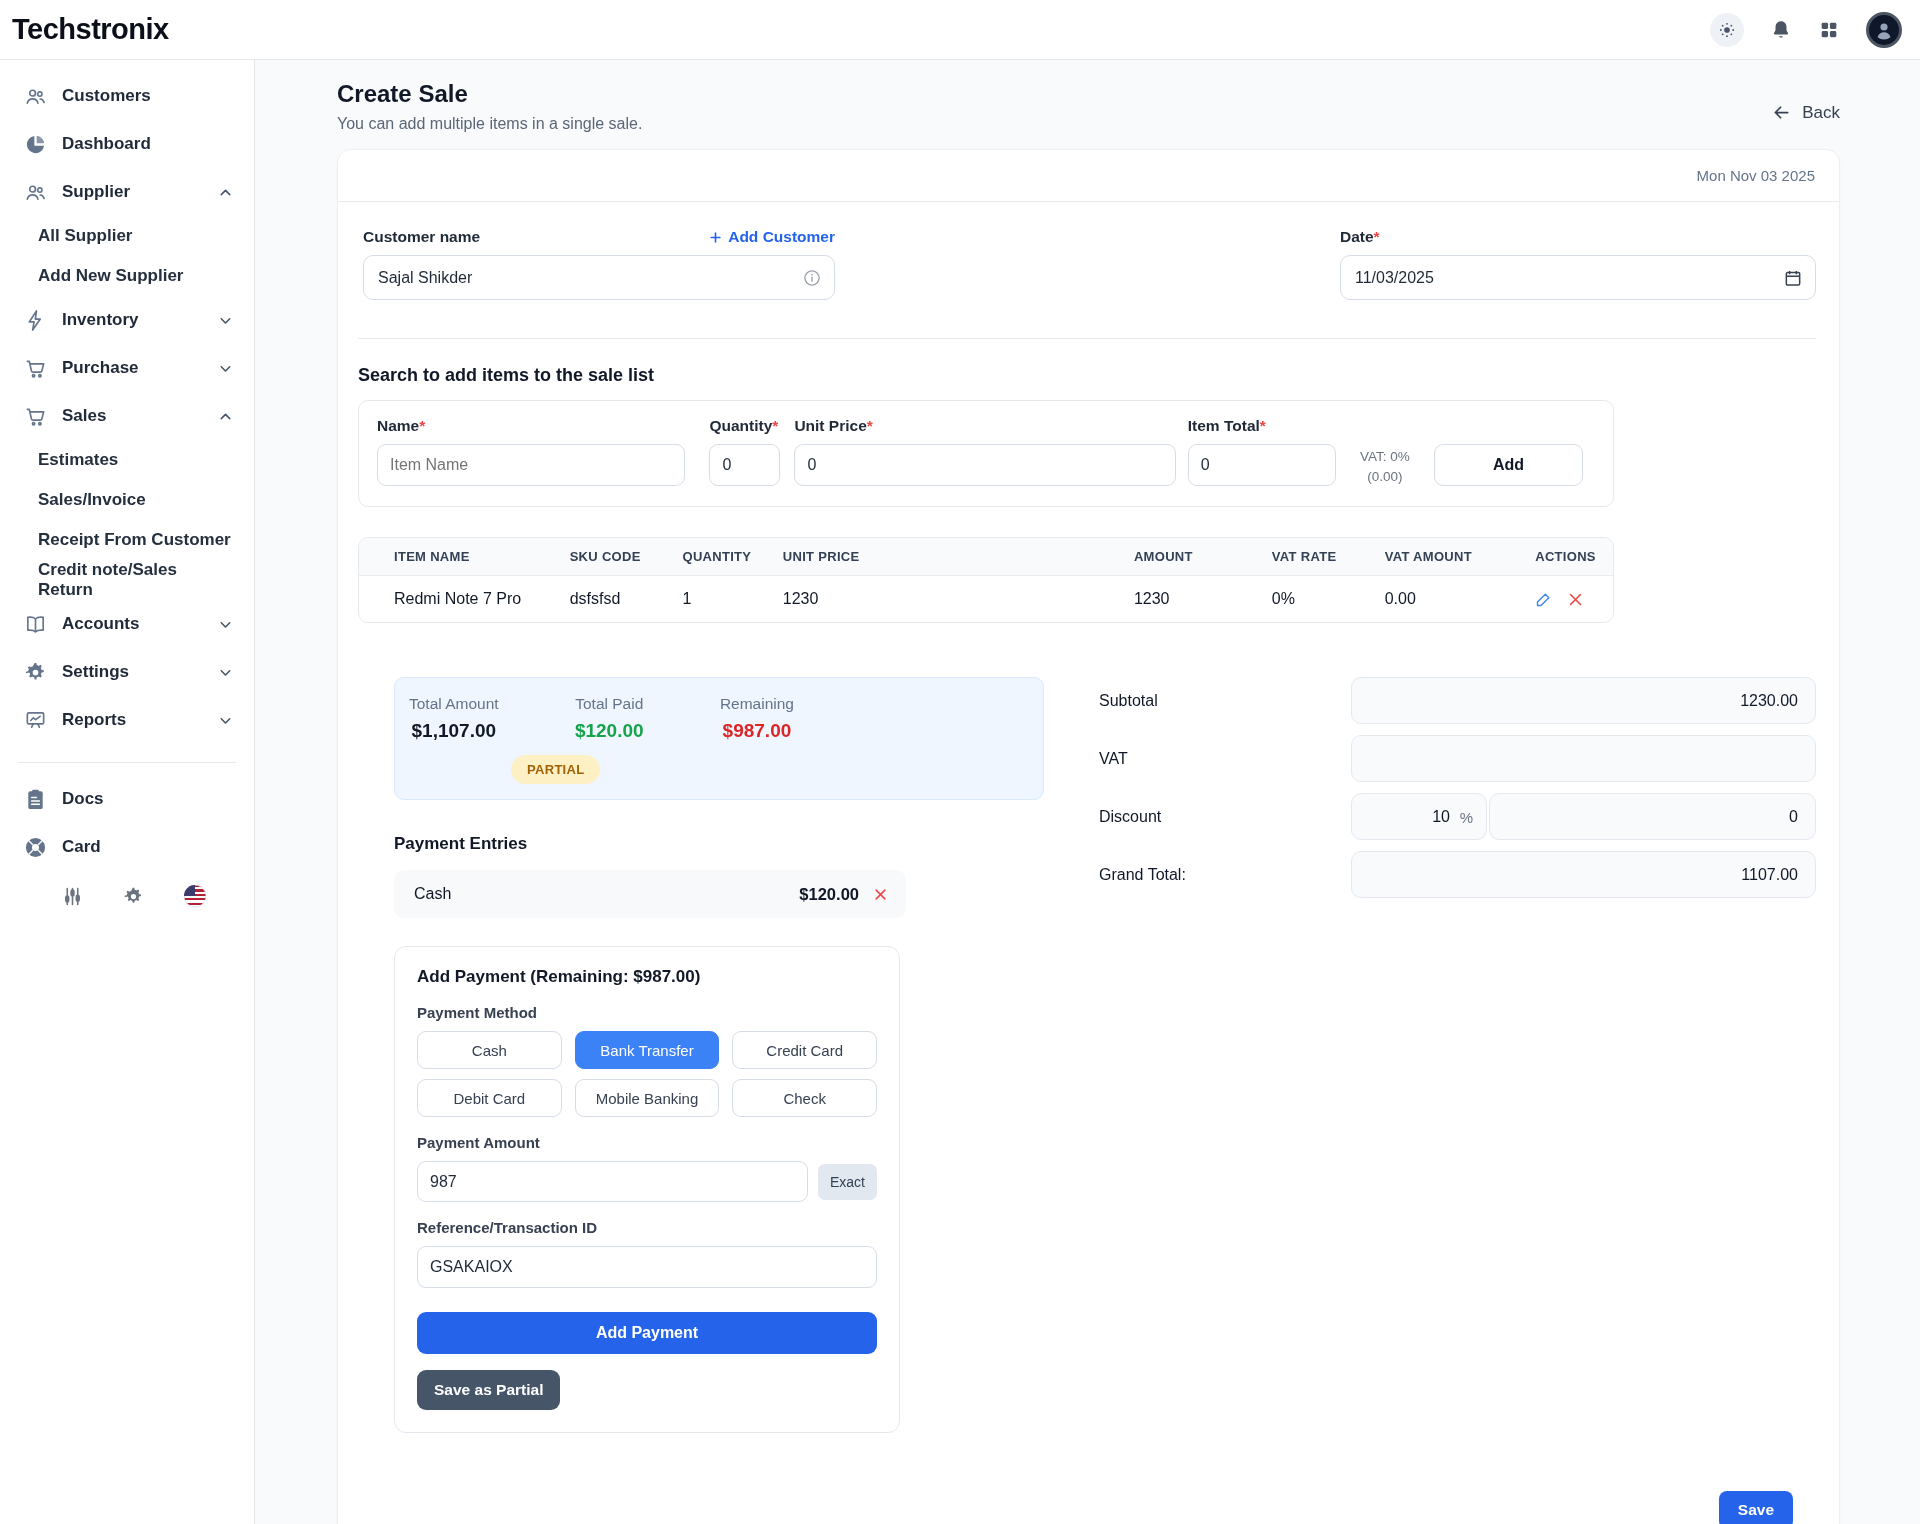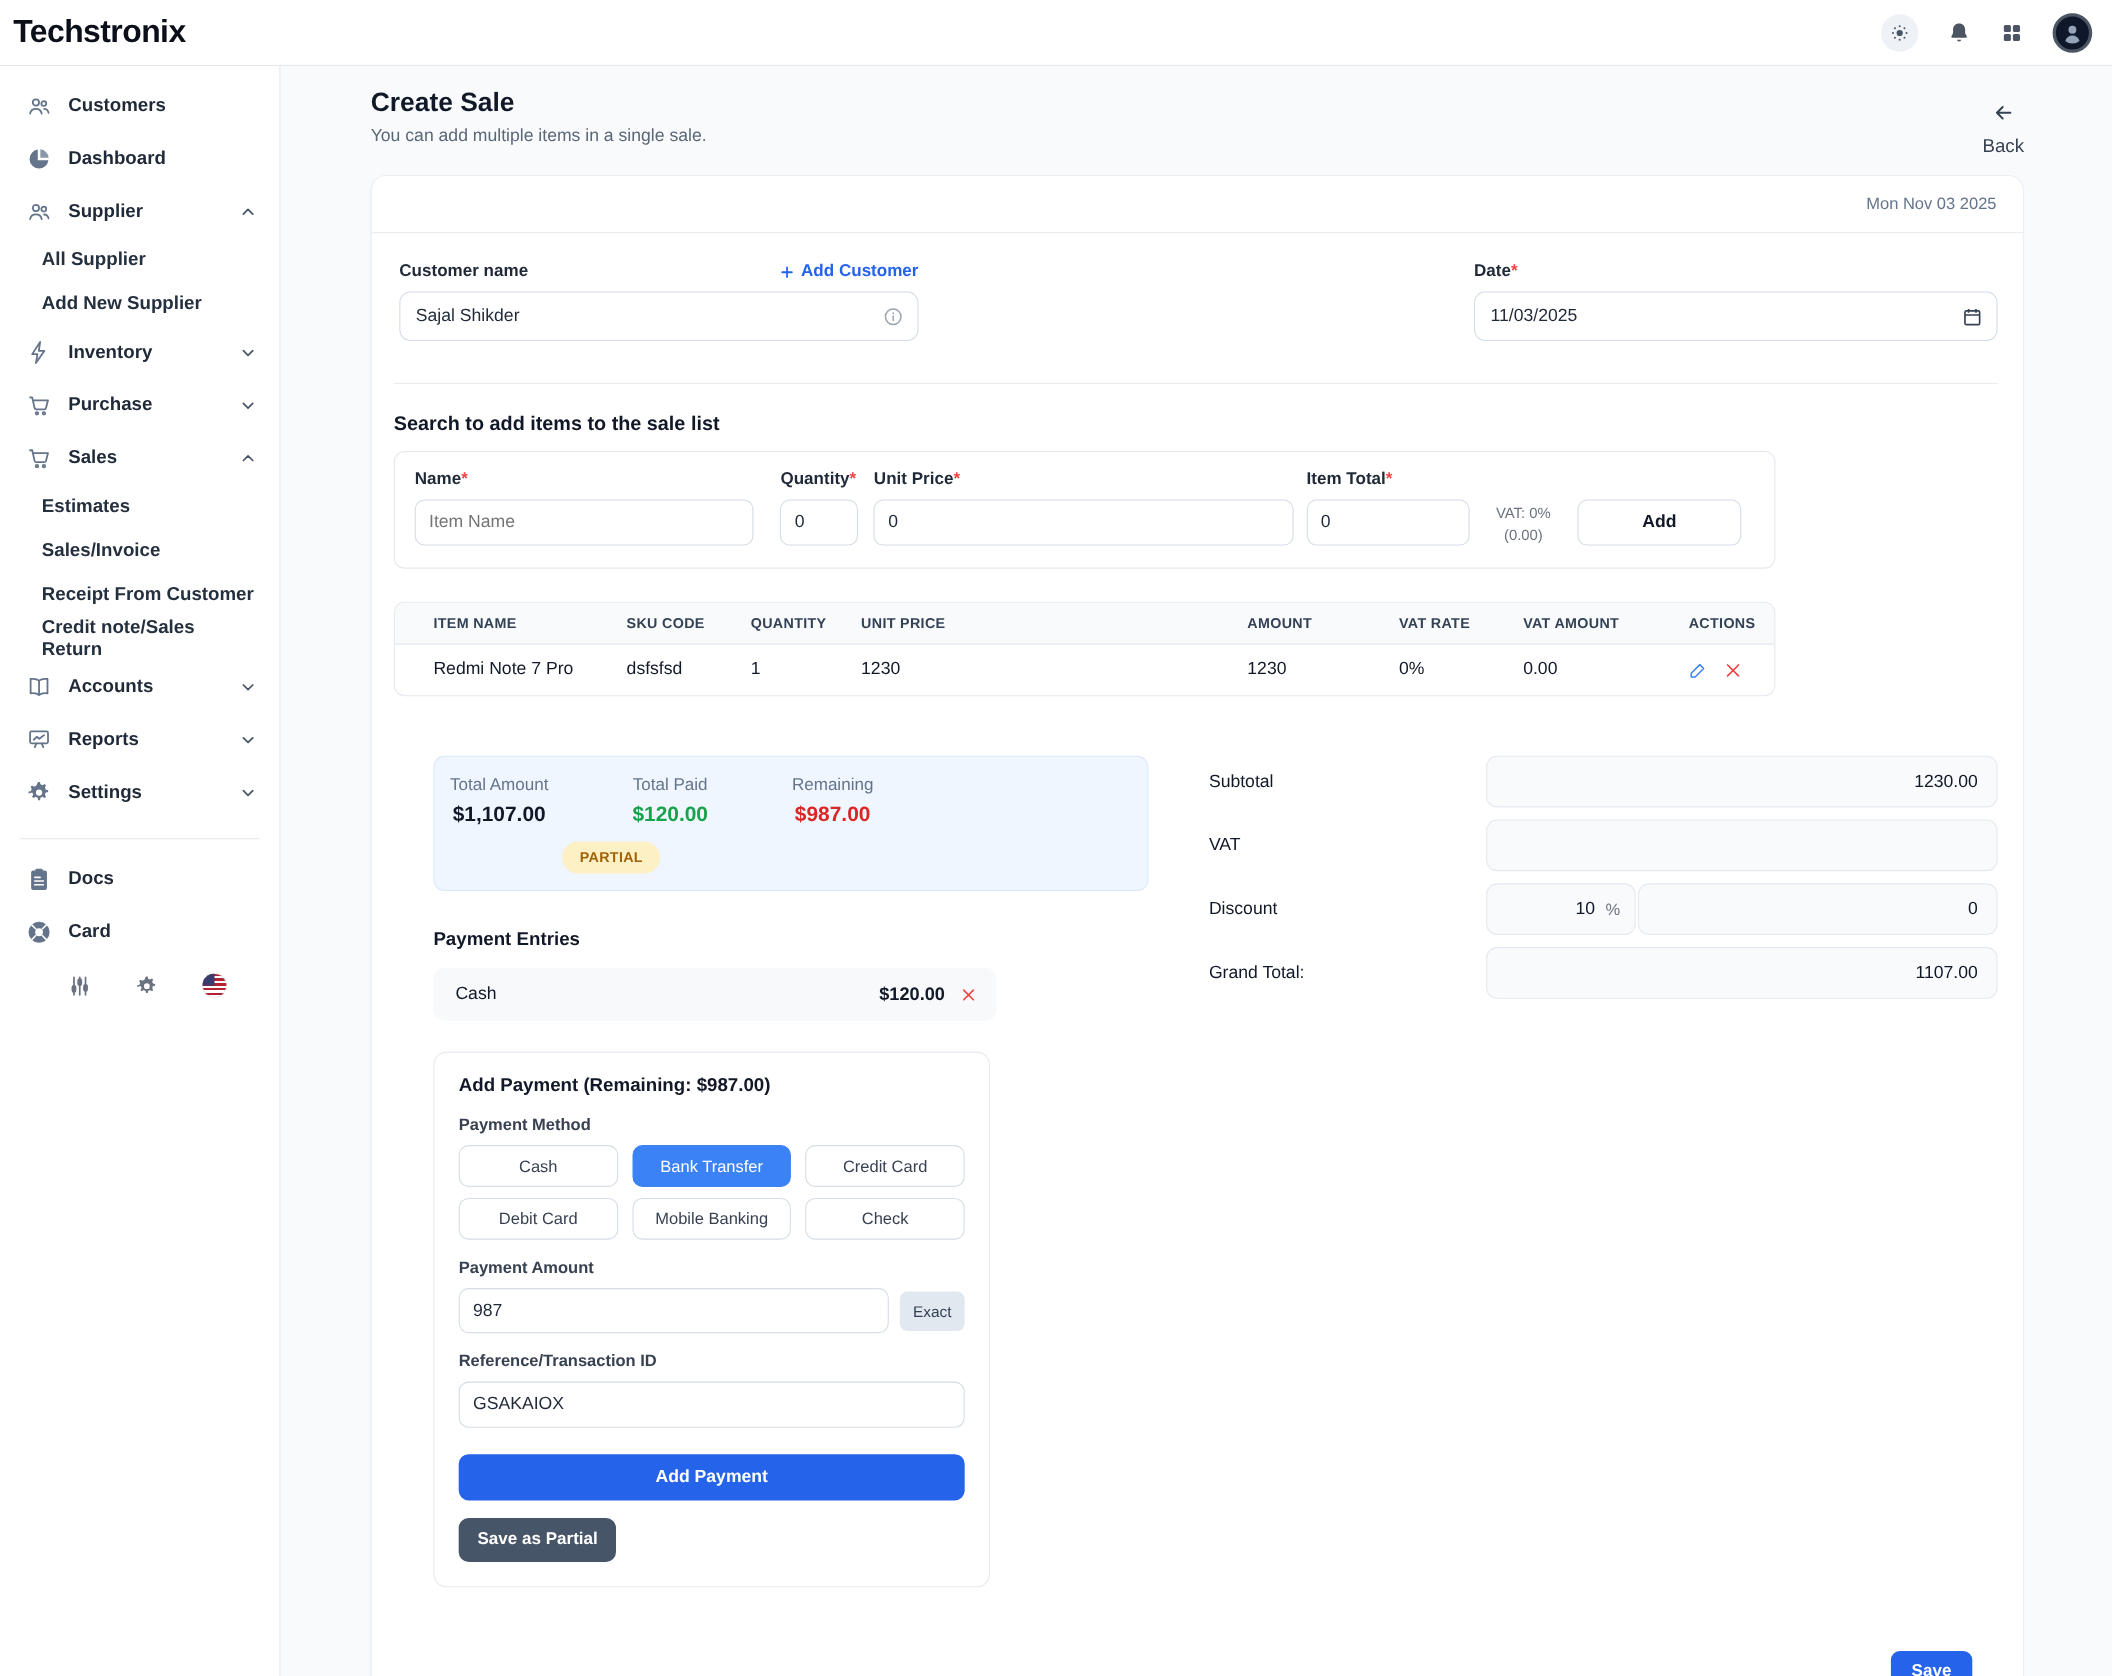--- a/index.html
+++ b/index.html
@@ -37,21 +37,21 @@
     background:repeating-linear-gradient(180deg,#b22234 0 2.2px,#fff 2.2px 4.4px);
     box-shadow:inset 0 0 0 0.5px #d1d5db; cursor:pointer; }
   .flag::after { content:""; position:absolute; left:0; top:0; width:11px; height:11px; background:#3c3b6e; }
 
   
   .main { position:absolute; left:255px; top:60px; right:0; bottom:0; padding:20px 80px 0 82px; }
   .page-head { display:flex; justify-content:space-between; }
   .page-title { font-size:24px; font-weight:800; color:#111827; }
   .page-sub { font-size:16px; color:#5b6676; margin-top:7px; }
   .back-btn { display:flex; align-items:center; gap:10px; font-size:17px; color:#374151;
-    cursor:pointer; margin-top:12px;flex-direction:column; }
+    cursor:pointer; margin-top:12px; }
   .back-btn svg { width:21px; height:21px; }
 
   .card { background:#fff; border:1px solid #eceff3; border-radius:14px; margin-top:16px;
     box-shadow:0 1px 2px rgba(2,6,23,.04); padding-bottom:26px; }
   .card-date-row { height:52px; display:flex; align-items:center; justify-content:flex-end;
     padding:0 24px; border-bottom:1px solid #e8ecf1; font-size:15px; color:#64748b; }
   .card-body { padding:26px 23px 0 20px; }
 
   
   .row-cust { display:flex; justify-content:space-between; padding:0 0 38px 5px;
@@ -315,40 +315,40 @@
       </span>
     <span class="nav-label">Accounts</span>
     <span class="nav-chev">
         <svg viewBox="0 0 24 24" fill="none" stroke="currentColor" stroke-width="2.2" stroke-linecap="round" stroke-linejoin="round">
           <path d="M6 9.5l6 6 6-6"></path>
         </svg>
       </span>
   </div>
   <div class="nav-item">
     <span class="nav-ic">
+        <svg viewBox="0 0 24 24" fill="currentColor" fill-rule="evenodd">
+          <path d="M11.1 2h1.8l.4 2.2c.7.2 1.4.5 2 .9l2-1.1 1.3 1.3-1.1 2c.4.6.7 1.3.9 2l2.2.4v1.8l-2.2.4c-.2.7-.5 1.4-.9 2l1.1 2-1.3 1.3-2-1.1c-.6.4-1.3.7-2 .9l-.4 2.2h-1.8l-.4-2.2c-.7-.2-1.4-.5-2-.9l-2 1.1-1.3-1.3 1.1-2c-.4-.6-.7-1.3-.9-2L2 12.9v-1.8l2.2-.4c.2-.7.5-1.4.9-2l-1.1-2 1.3-1.3 2 1.1c.6-.4 1.3-.7 2-.9L11.1 2zm.9 7a3 3 0 1 0 0 6 3 3 0 0 0 0-6z"></path>
+        </svg>
+      </span>
+    <span class="nav-label">Settings</span>
+    <span class="nav-chev">
+        <svg viewBox="0 0 24 24" fill="none" stroke="currentColor" stroke-width="2.2" stroke-linecap="round" stroke-linejoin="round">
+          <path d="M6 9.5l6 6 6-6"></path>
+        </svg>
+      </span>
+  </div>
+  <div class="nav-item">
+    <span class="nav-ic">
         <svg viewBox="0 0 24 24" fill="none" stroke="currentColor" stroke-width="1.7" stroke-linecap="round" stroke-linejoin="round">
           <rect x="3.5" y="4" width="17" height="11.5" rx="1.5"></rect>
           <path d="M7 12l2.8-2.8 2.4 1.9L16.8 7.6"></path>
           <path d="M9.5 15.5 8 19M14.5 15.5 16 19"></path>
         </svg>
       </span>
     <span class="nav-label">Reports</span>
-    <span class="nav-chev">
-        <svg viewBox="0 0 24 24" fill="none" stroke="currentColor" stroke-width="2.2" stroke-linecap="round" stroke-linejoin="round">
-          <path d="M6 9.5l6 6 6-6"></path>
-        </svg>
-      </span>
-  </div>
-  <div class="nav-item">
-    <span class="nav-ic">
-        <svg viewBox="0 0 24 24" fill="currentColor" fill-rule="evenodd">
-          <path d="M11.1 2h1.8l.4 2.2c.7.2 1.4.5 2 .9l2-1.1 1.3 1.3-1.1 2c.4.6.7 1.3.9 2l2.2.4v1.8l-2.2.4c-.2.7-.5 1.4-.9 2l1.1 2-1.3 1.3-2-1.1c-.6.4-1.3.7-2 .9l-.4 2.2h-1.8l-.4-2.2c-.7-.2-1.4-.5-2-.9l-2 1.1-1.3-1.3 1.1-2c-.4-.6-.7-1.3-.9-2L2 12.9v-1.8l2.2-.4c.2-.7.5-1.4.9-2l-1.1-2 1.3-1.3 2 1.1c.6-.4 1.3-.7 2-.9L11.1 2zm.9 7a3 3 0 1 0 0 6 3 3 0 0 0 0-6z"></path>
-        </svg>
-      </span>
-    <span class="nav-label">Settings</span>
     <span class="nav-chev">
         <svg viewBox="0 0 24 24" fill="none" stroke="currentColor" stroke-width="2.2" stroke-linecap="round" stroke-linejoin="round">
           <path d="M6 9.5l6 6 6-6"></path>
         </svg>
       </span>
   </div>
 
   <div class="nav-divider"></div>
 
   <div class="nav-item">

